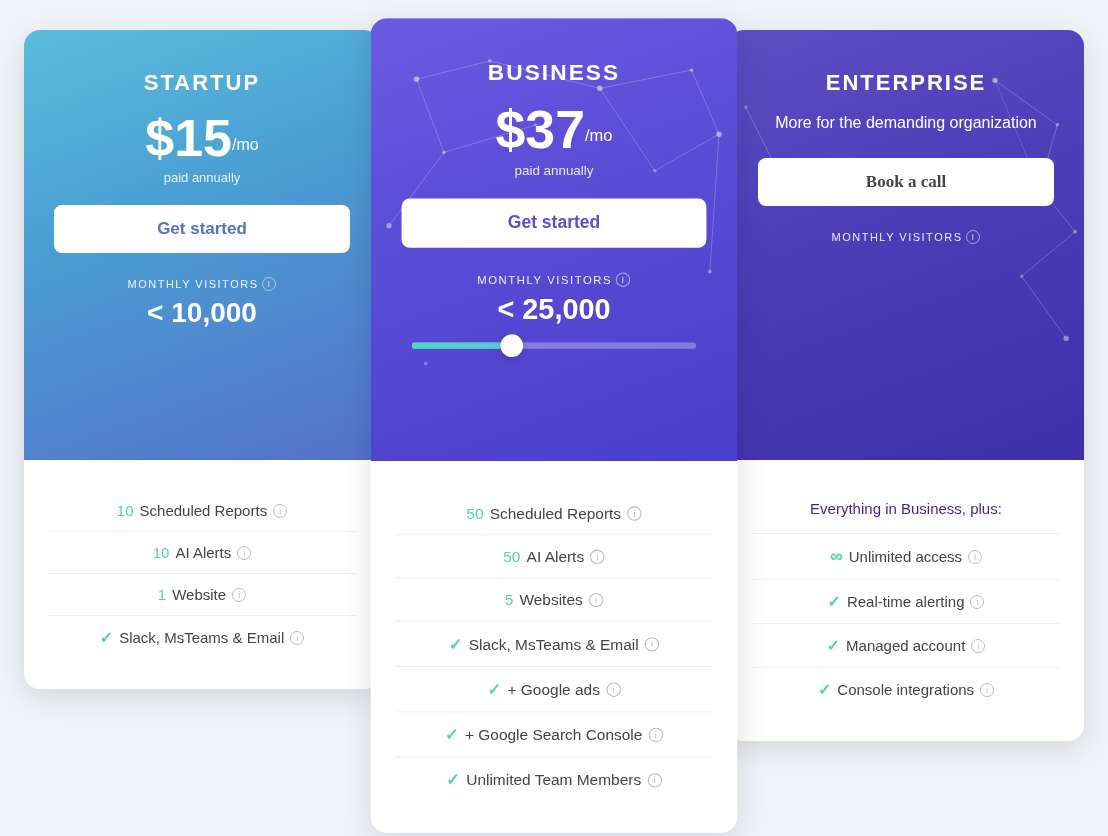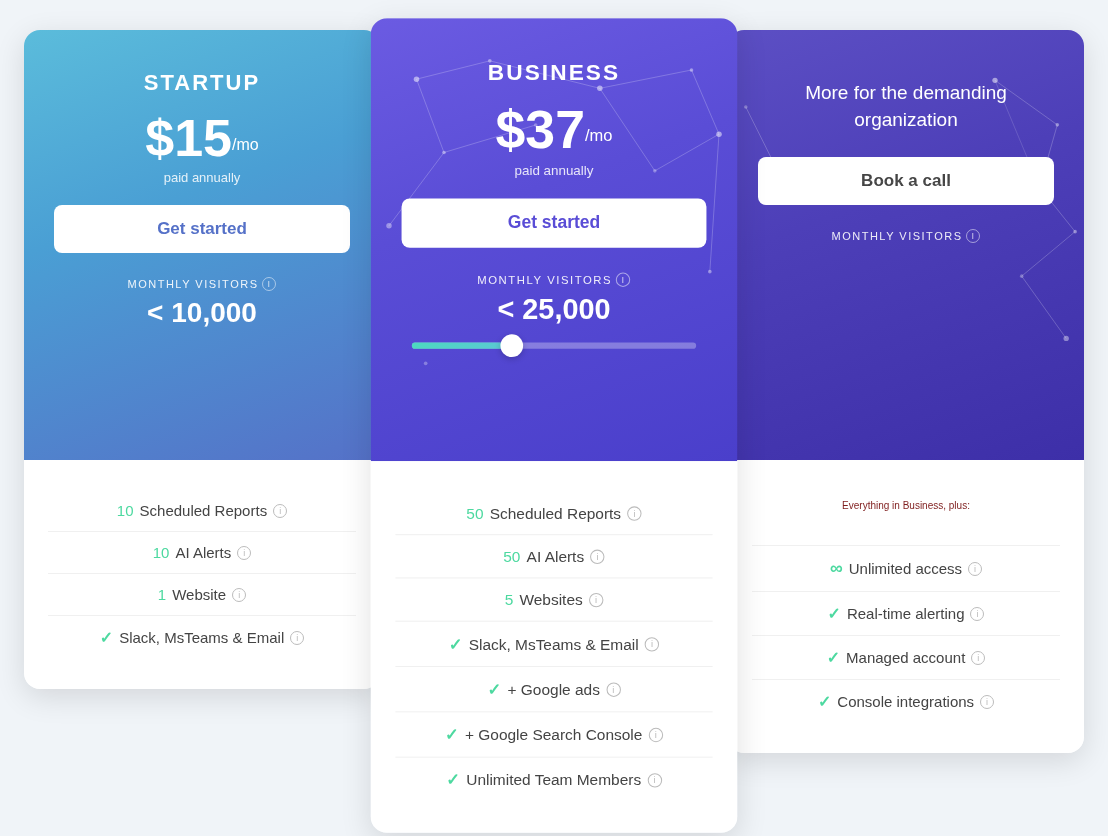--- a/index.html
+++ b/index.html
@@ -86,21 +86,21 @@
       vertical-align: super;
       font-size: 16px;
       text-align: center;
     }
     .price-period {
       font-size: 13px;
       opacity: 0.85;
       margin-bottom: 20px;
     }
     .price-tagline {
-      font-size: 19px;
+      font-size: 16px;
       line-height: 1.4;
       margin-bottom: 20px;
       font-weight: 400;
     }
     .cta-btn {
       display: block;
       width: 100%;
       padding: 14px 20px;
       border-radius: 8px;
       font-size: 17px;
@@ -113,20 +113,21 @@
       background: white;
       color: #5571c8;
     }
     .cta-btn-light-business {
       background: white;
       color: #5a4dd6;
     }
     .cta-btn-enterprise {
       background: white;
       color: #444;
+      font-family: Liberation Serif, serif;
     }
     .visitors-label {
       font-size: 11px;
       letter-spacing: 1.5px;
       text-transform: uppercase;
       opacity: 0.9;
       margin-bottom: 6px;
       display: flex;
       align-items: center;
       justify-content: center;
@@ -207,24 +208,24 @@
       color: #4dd9a0;
       font-weight: 700;
       font-size: 16px;
     }
     .feature-infinity {
       color: #4dd9a0;
       font-weight: 700;
       font-size: 18px;
     }
     .enterprise-intro {
-      font-size: 10px;
-      color: #7f1d1d;
-      text-align: center;
-      padding: 10px 0 34px;
+      font-size: 15px;
+      color: #4c1d95;
+      text-align: center;
+      padding: 10px 0 16px;
       border-bottom: 1px solid #f0f0f0;
     }
 
     
     .network-svg {
       position: absolute;
       top: 0; left: 0;
       width: 100%;
       height: 100%;
       pointer-events: none;
@@ -370,20 +371,21 @@
         <circle cx="60" cy="140" r="2" fill="white" opacity="0.4"></circle>
         <line x1="300" y1="30" x2="370" y2="80" stroke="white" stroke-width="0.8" opacity="0.3"></line>
         <line x1="370" y1="80" x2="350" y2="150" stroke="white" stroke-width="0.8" opacity="0.3"></line>
         <line x1="350" y1="150" x2="390" y2="200" stroke="white" stroke-width="0.8" opacity="0.3"></line>
         <line x1="390" y1="200" x2="330" y2="250" stroke="white" stroke-width="0.8" opacity="0.3"></line>
         <line x1="330" y1="250" x2="380" y2="320" stroke="white" stroke-width="0.8" opacity="0.3"></line>
         <line x1="300" y1="30" x2="350" y2="150" stroke="white" stroke-width="0.8" opacity="0.2"></line>
         <line x1="20" y1="60" x2="60" y2="140" stroke="white" stroke-width="0.8" opacity="0.3"></line>
         <line x1="60" y1="140" x2="350" y2="150" stroke="white" stroke-width="0.8" opacity="0.15"></line>
       </svg>
+      <div class="plan-name">ENTERPRISE</div>
       <div class="price-tagline" style="margin-top: 10px; margin-bottom: 24px;">More for the demanding organization</div>
       <button class="cta-btn cta-btn-enterprise">Book a call</button>
       <div class="visitors-label">
         <span>MONTHLY VISITORS</span>
         <span class="info-icon">i</span>
       </div>
     </div>
     <div class="card-bottom">
       <div class="enterprise-intro">Everything in Business, plus:</div>
       <div class="feature-item">

